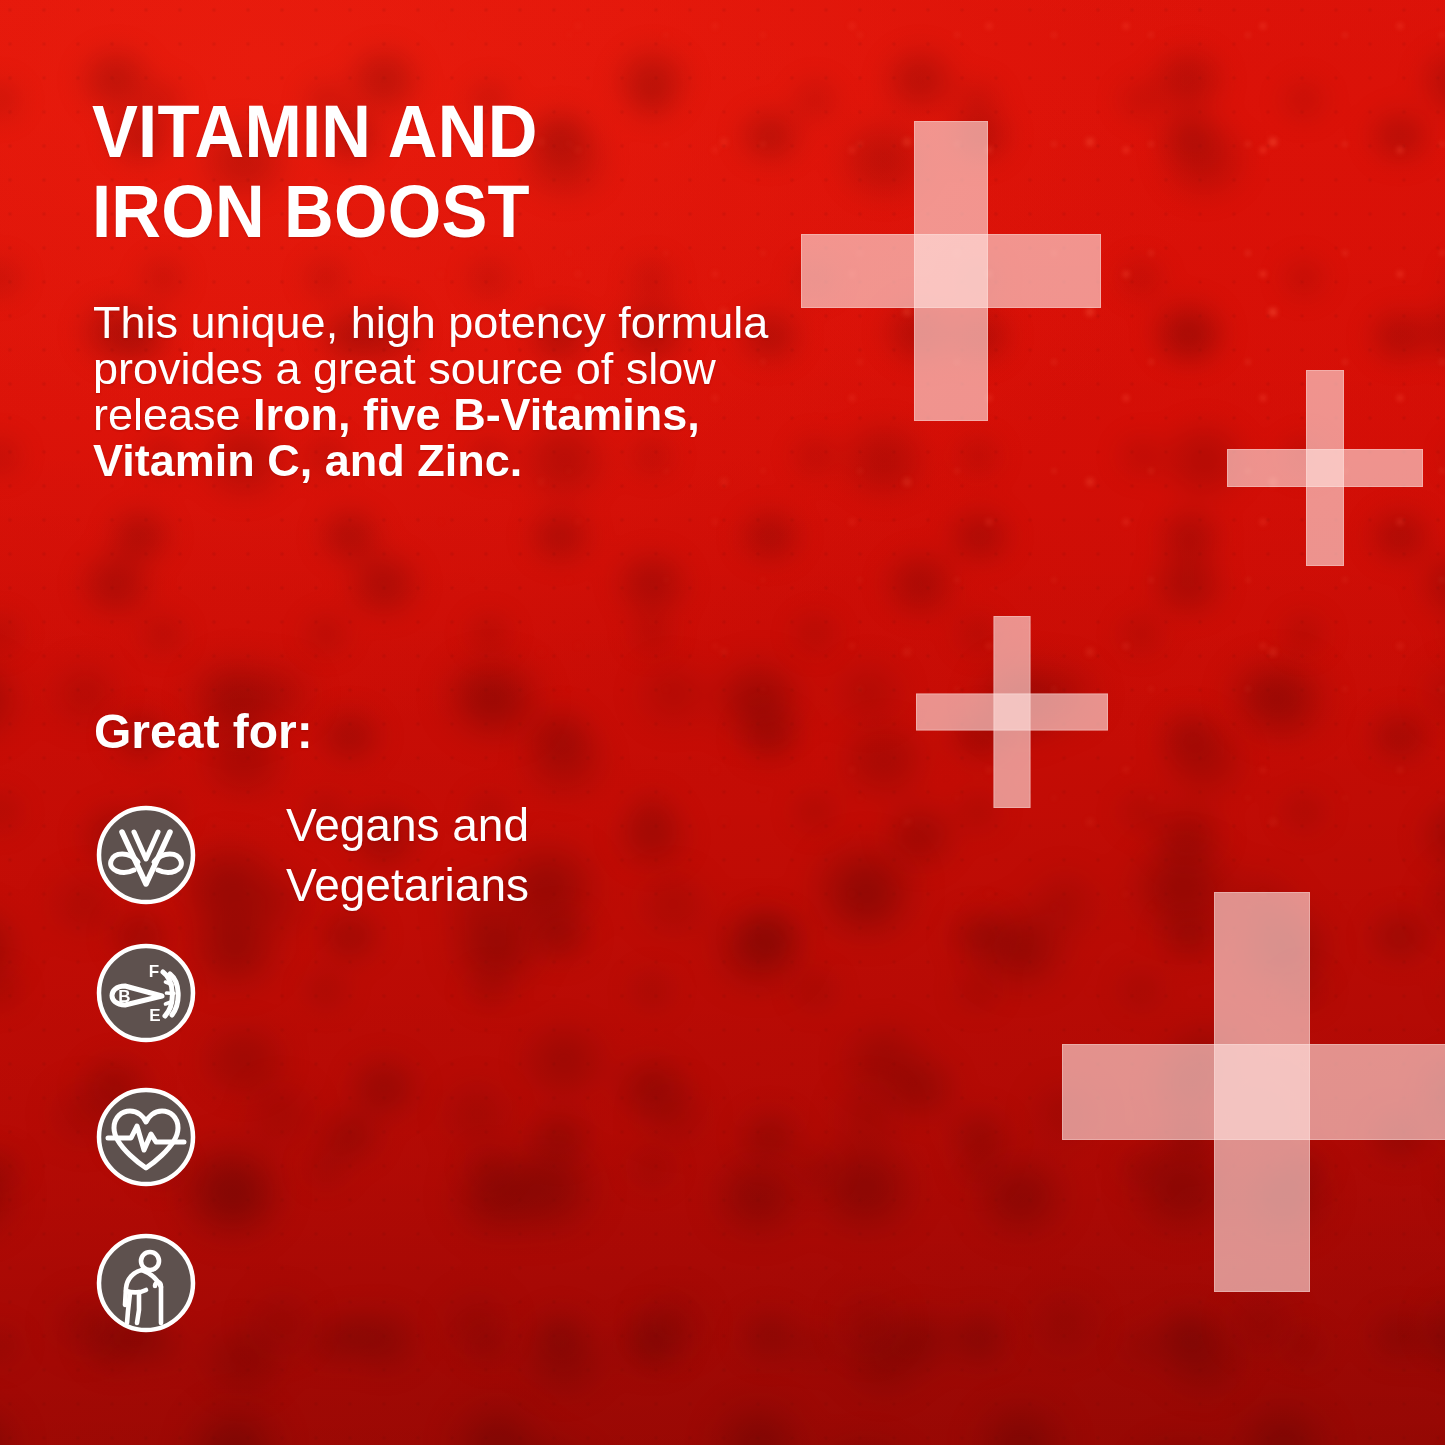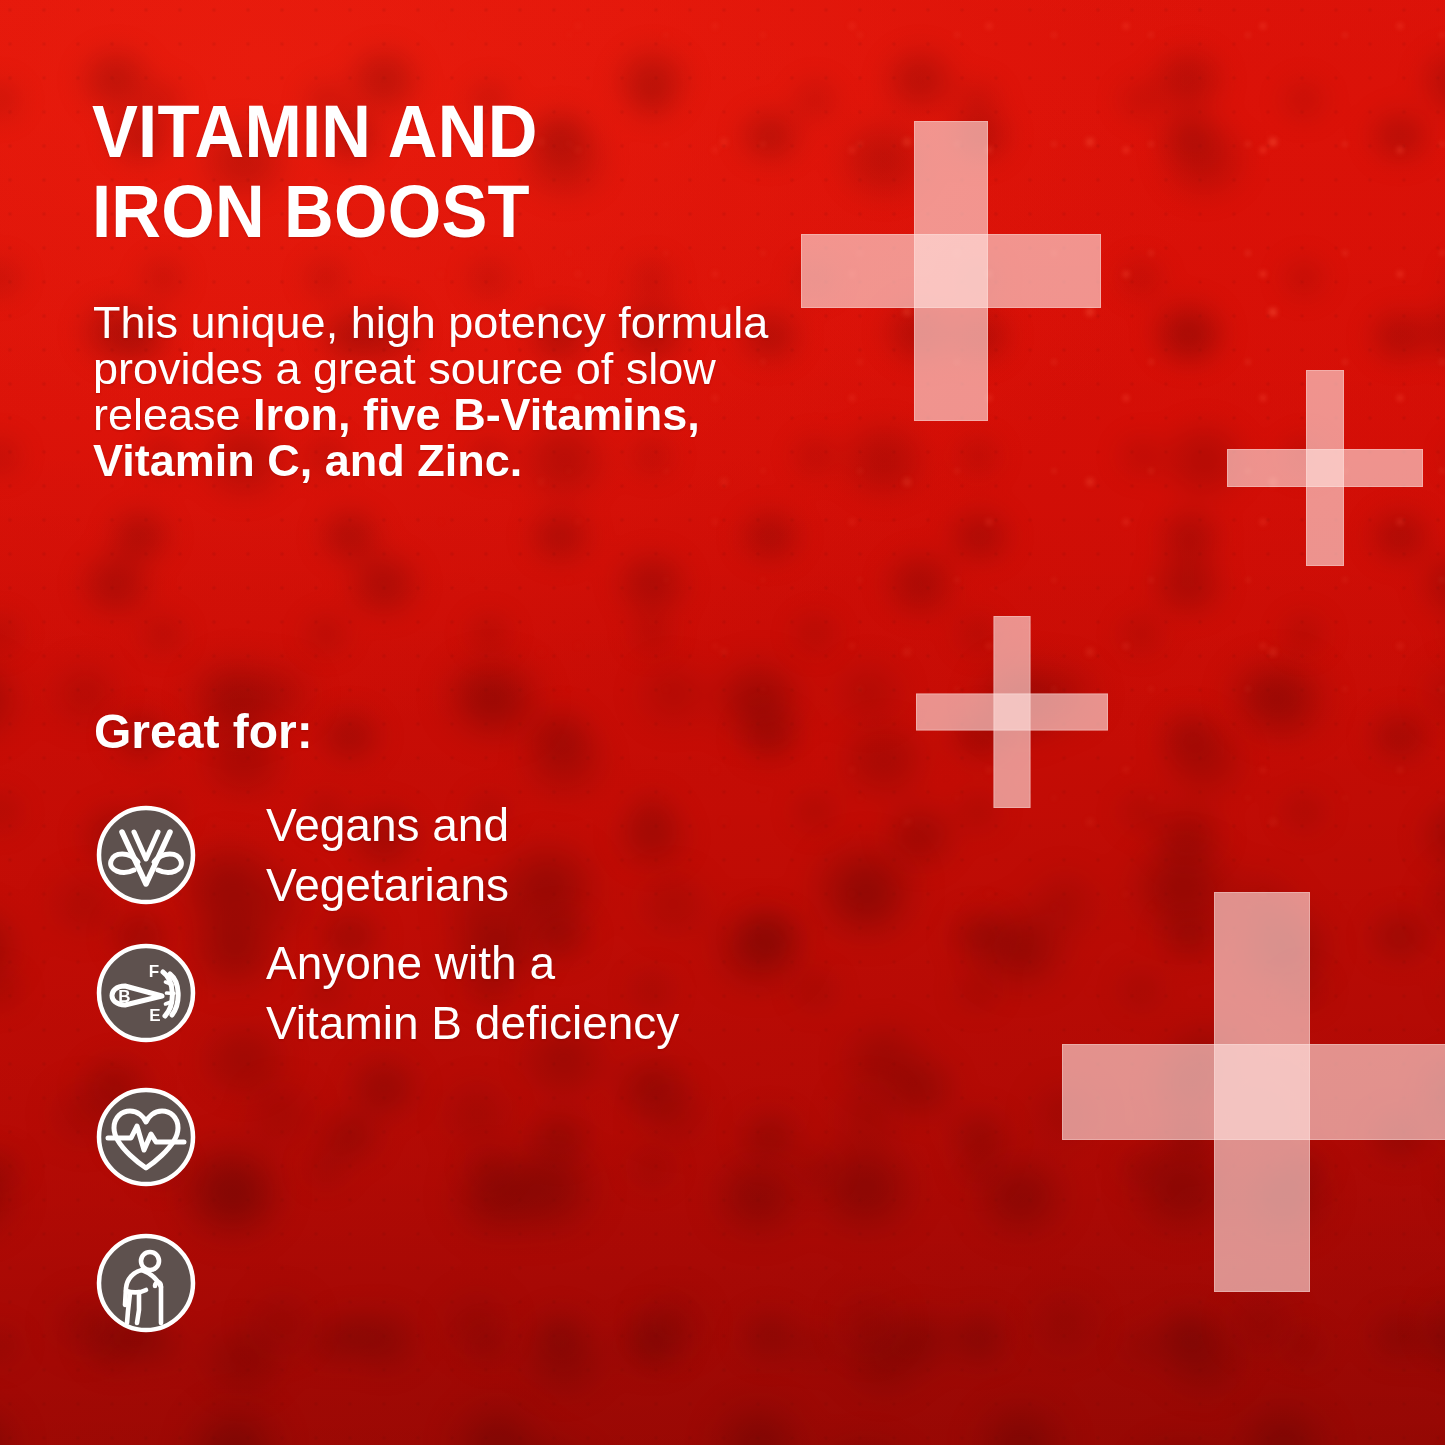--- a/index.html
+++ b/index.html
@@ -153,21 +153,21 @@
     width: 800px;
   }
   .icon-badge {
     position: relative;
     width: 104px;
     height: 104px;
     flex: 0 0 104px;
   }
   .icon-badge svg { display: block; width: 104px; height: 104px; }
   .row-label {
-    margin-left: 68px;
+    margin-left: 88px;
     color: #ffffff;
     font-size: 46px;
     line-height: 60px;
     font-weight: normal;
     white-space: pre-line;
     text-shadow: 0 1px 2px rgba(90,0,0,.25);
   }
 </style>
 </head>
 <body>
@@ -227,22 +227,20 @@
           <circle cx="52" cy="52" r="47" fill="#5E514E" stroke="#FFFFFF" stroke-width="4.5"></circle>
           <path d="M69 31 C80 39, 82 63, 71 75" fill="none" stroke="#FFFFFF" stroke-width="5" stroke-linecap="round"></path>
           <path d="M76 33 C86 41, 87 62, 78 74" fill="none" stroke="#FFFFFF" stroke-width="5" stroke-linecap="round"></path>
           <path d="M71.5 41 L78 43.5 M72.5 52 L80 52.5 M71.5 63 L78 60.5" stroke="#FFFFFF" stroke-width="3.6" stroke-linecap="round"></path>
           <path d="M31 45 C22 45, 18 50, 18 54.5 C18 59, 22 64, 31 64 L68 55 Z" fill="none" stroke="#FFFFFF" stroke-width="5" stroke-linejoin="round" stroke-linecap="round"></path>
           <text x="30.5" y="61" font-family="Liberation Sans, sans-serif" font-size="17" font-weight="bold" fill="#FFFFFF" text-anchor="middle">B</text>
           <text x="60" y="36" font-family="Liberation Sans, sans-serif" font-size="17" font-weight="bold" fill="#FFFFFF" text-anchor="middle">F</text>
           <text x="61" y="80" font-family="Liberation Sans, sans-serif" font-size="17" font-weight="bold" fill="#FFFFFF" text-anchor="middle">E</text>
         </svg>
       </div>
-      <div class="row-label">Anyone with a
-Vitamin B deficiency</div>
     </div>
 
     <div class="row" id="row-2" style="top: 1085px; height: 104px;">
       <div class="icon-badge">
         <svg viewBox="0 0 104 104">
           <circle cx="52" cy="52" r="47" fill="#5E514E" stroke="#FFFFFF" stroke-width="4.5"></circle>
           <path d="M52 83 C52 83, 20 62, 20 43 C20 32, 28 26, 36 26 C44 26, 50 32, 52 37 C54 32, 60 26, 68 26 C76 26, 84 32, 84 43 C84 62, 52 83, 52 83 Z" fill="none" stroke="#FFFFFF" stroke-width="5" stroke-linejoin="round"></path>
           <path d="M14 53 L30 53 L37 53 L43 41 L50 65 L57 49 L62 57 L72 57 L90 57" fill="none" stroke="#FFFFFF" stroke-width="5" stroke-linecap="round" stroke-linejoin="round"></path>
         </svg>
       </div>

